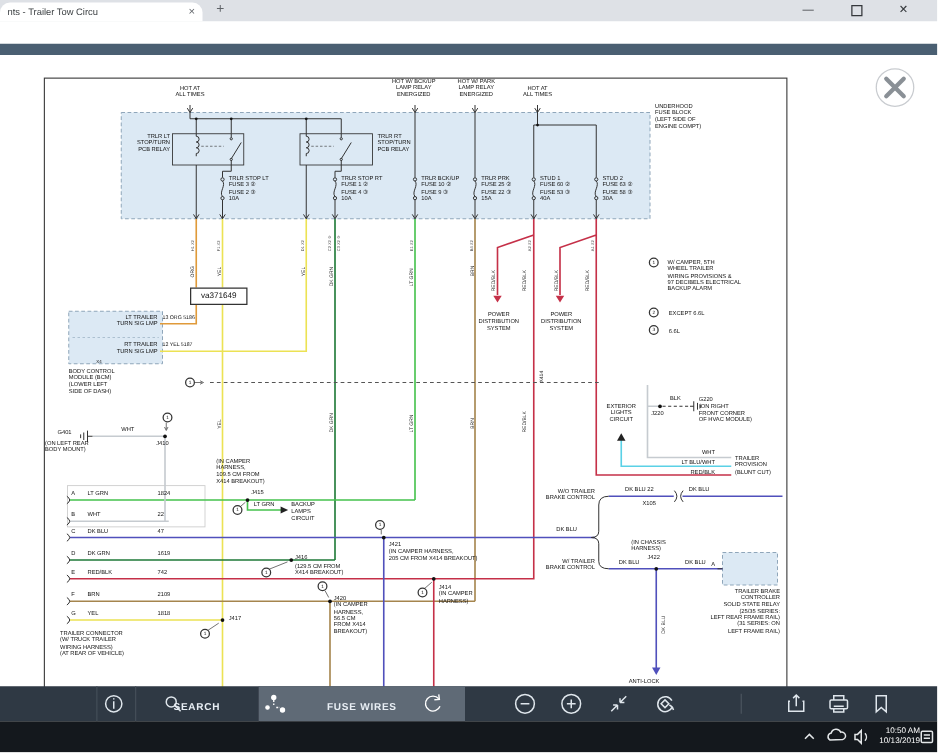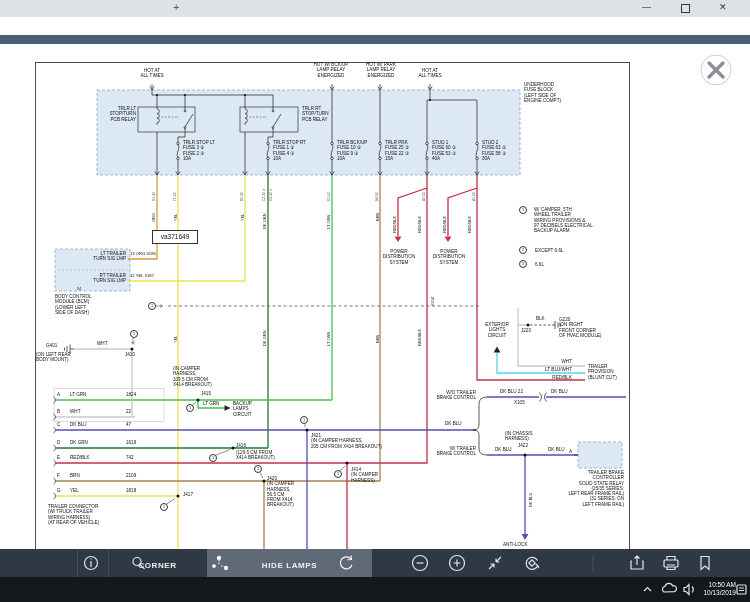--- a/index.html
+++ b/index.html
@@ -46,20 +46,24 @@
   .tb-clock{position:absolute;right:14px;top:4px;text-align:right;font-size:6.5px;line-height:8px;color:#fff;}
   svg{display:block;}
   .wires{position:absolute;left:0;top:0;pointer-events:none;}
 </style>
 </head>
 <body>
 
 <div class="screen">
 
   <div class="tabstrip">
+    <div class="tab">
+      <span class="tab-title">nts - Trailer Tow Circu</span>
+      <span class="tab-close">×</span>
+    </div>
     <span class="newtab">+</span>
     <span class="winbtn" style="left:642px;">—</span>
     <span class="winbtn" style="left:681px;top:4px;"><span style="display:inline-block;width:7px;height:7px;border:1px solid #34373b;"></span></span>
     <span class="winbtn" style="left:719px;">✕</span>
   </div>
 
 
   <div class="appbar"></div>
 
   <svg class="wires" width="750" height="602" viewBox="0 0 750 602">
@@ -417,22 +421,22 @@
             <circle cx="214" cy="17" r="1.3"></circle>
             <path d="M219,11 V15 M221,17 H224" fill="none" stroke-dasharray="1.6,1.2"></path>
           </g>
         <g fill="none">
             <path d="M351,10 A6,6 0 1 0 352,16"></path>
             <path d="M351,6.5 L351.5,10.5 L347.5,10.8"></path>
           </g>
       </g>
       <line x1="593" y1="6" x2="593" y2="22" stroke="#4a545e"></line>
     </svg>
-    <button style="position:absolute;left:108px;top:0;width:99px;height:28px;background:transparent;border:0;"><span class="vtb-label" style="left:42px;position:static;">CORNER</span></button>
-    <button style="position:absolute;left:207px;top:0;width:165px;height:28px;background:transparent;border:0;"><span class="vtb-label" style="position:static;">HIDE LAMPS</span></button>
+    <button style="position:absolute;left:108px;top:0;width:99px;height:28px;background:transparent;border:0;"><span class="vtb-label" style="left:42px;position:static;">SEARCH</span></button>
+    <button style="position:absolute;left:207px;top:0;width:165px;height:28px;background:transparent;border:0;"><span class="vtb-label" style="position:static;">FUSE WIRES</span></button>
   </div>
 
   <div class="taskbar">
     <svg class="wires" style="position:absolute;left:0;top:0;" width="750" height="25" viewBox="0 0 750 25">
       <g stroke="#e3e6e8" stroke-width="1.2" fill="none">
         <path d="M644,14 L647.5,10.5 L651,14"></path>
         <path d="M664,15 a3,3 0 0 1 1,-5.6 a4,4 0 0 1 7.6,-0.6 a3,3 0 0 1 1.6,5.8 Z"></path>
         <path d="M684,10.5 h2 l3,-3 v10 l-3,-3 h-2 z M692,9.5 a4.5,4.5 0 0 1 0,6"></path>
         <rect x="737" y="8" width="9" height="9" rx="1"></rect>
           <path d="M739,11 h5 M739,13.5 h5"></path>

